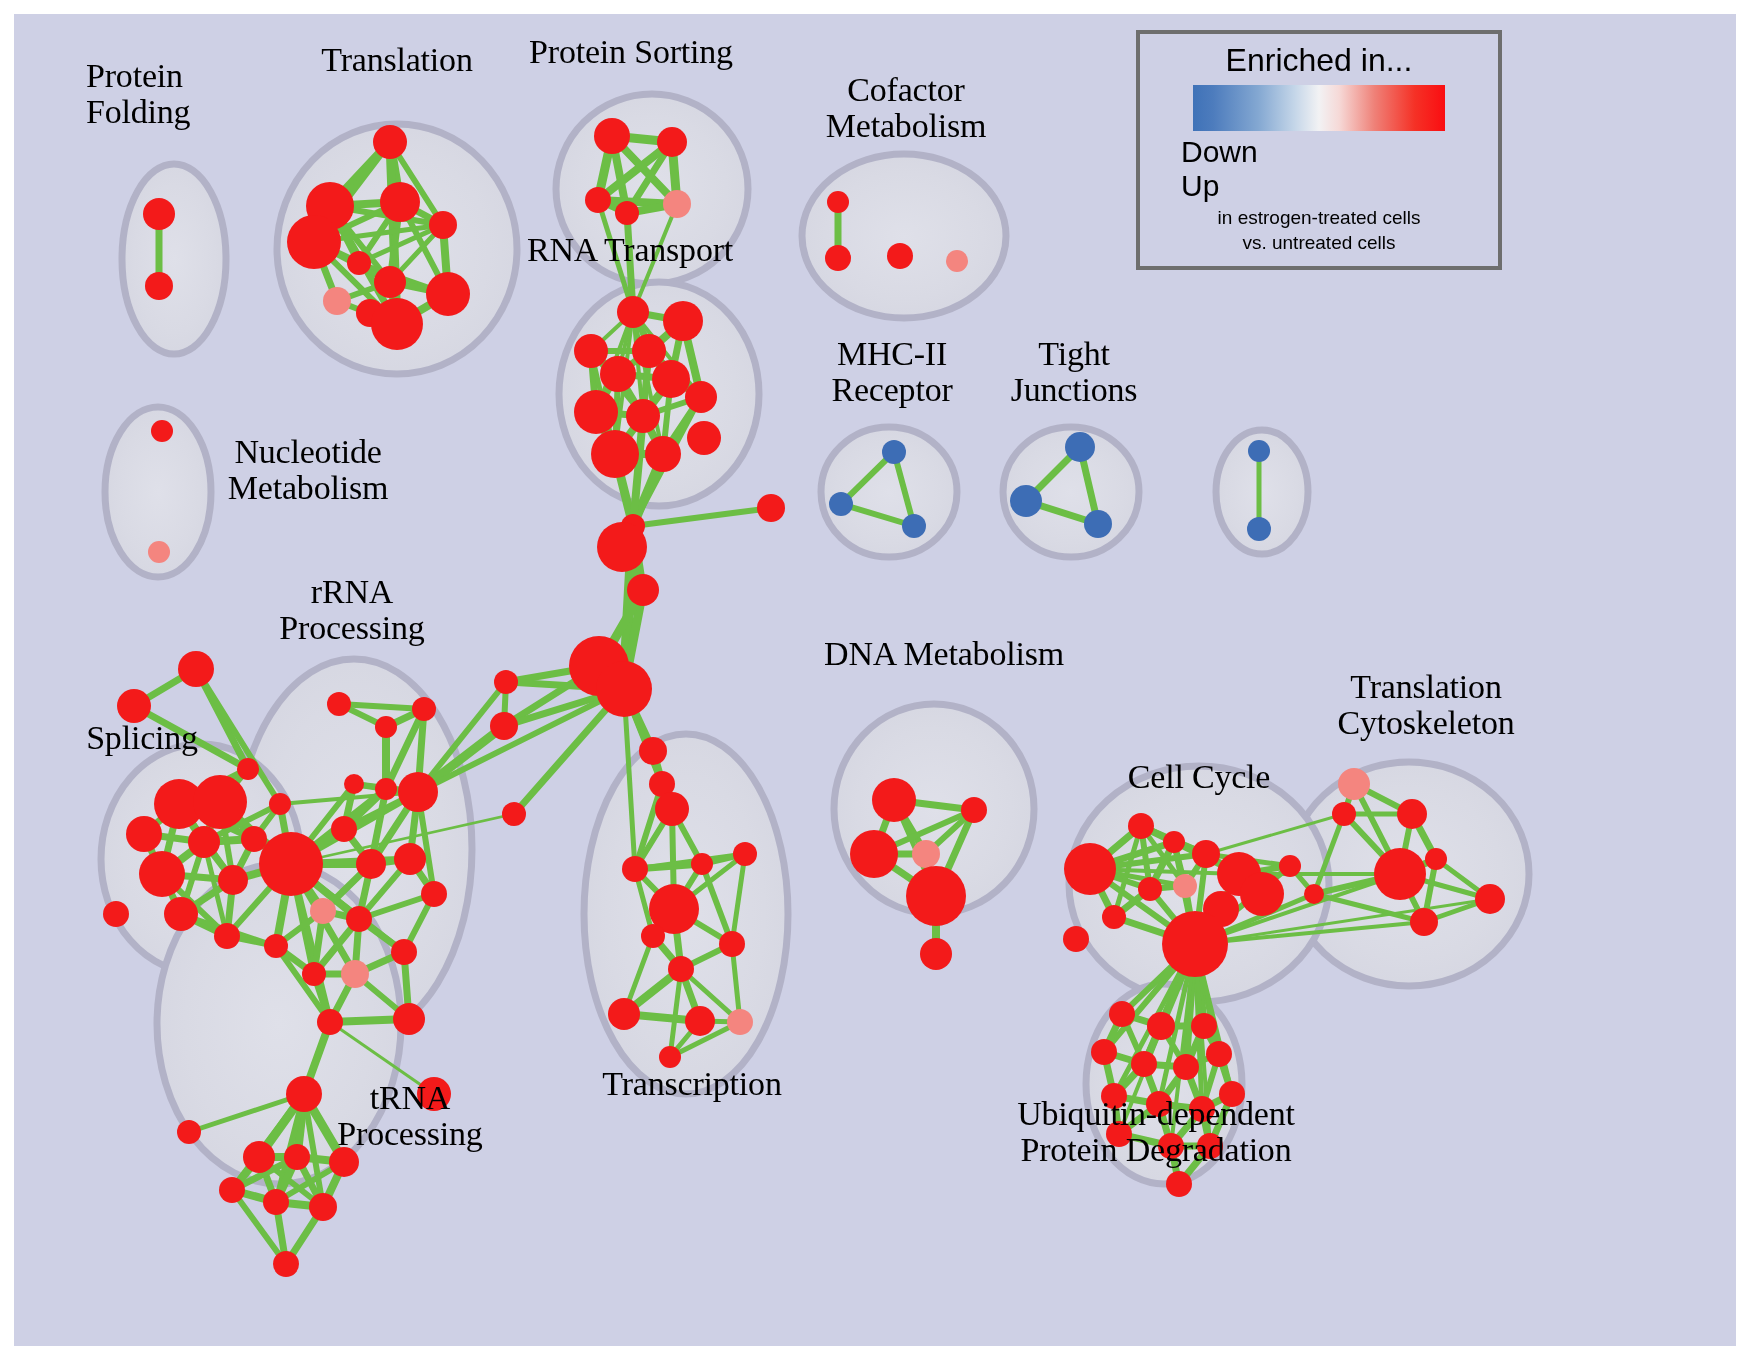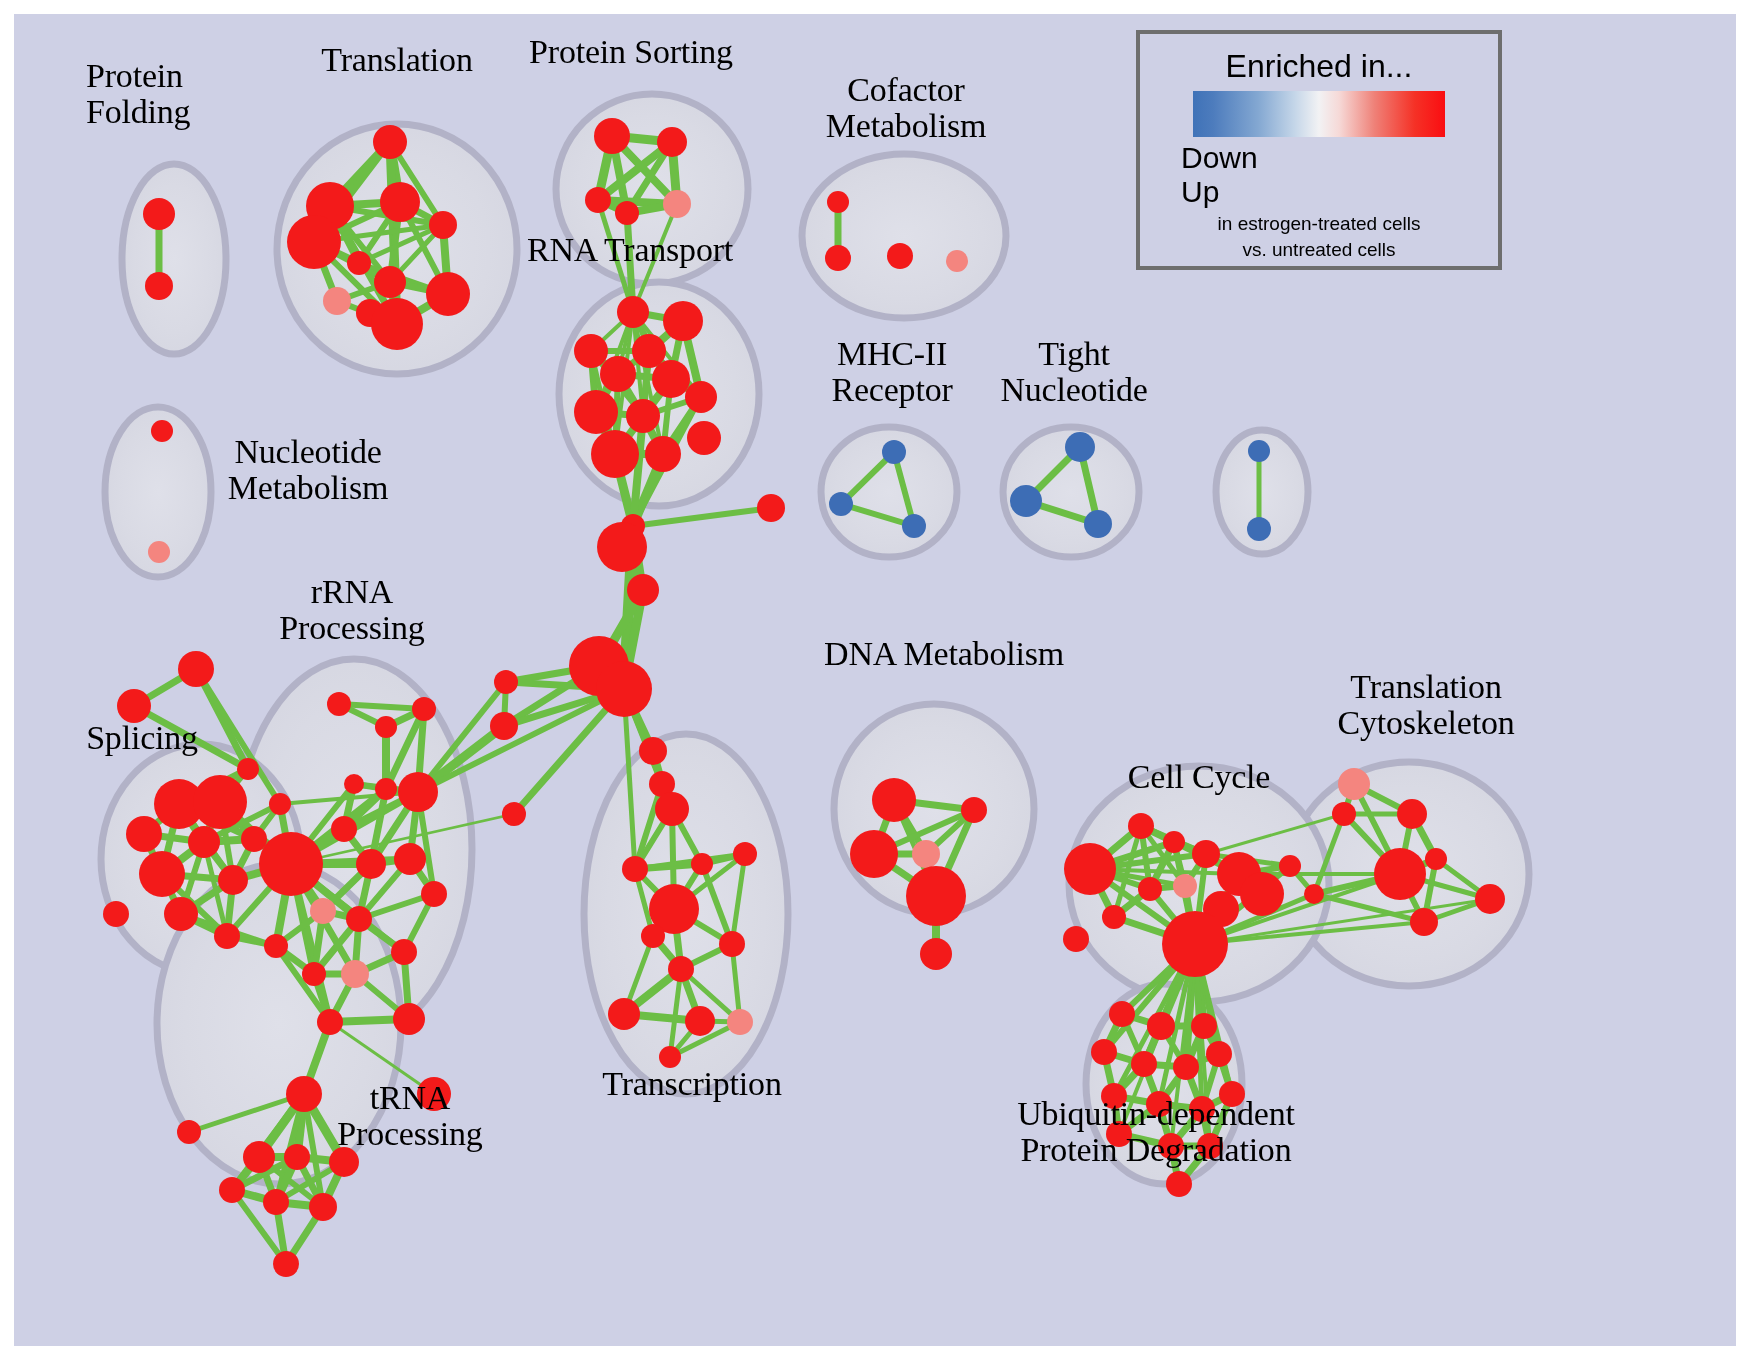--- a/index.html
+++ b/index.html
@@ -35,21 +35,21 @@
   #legend{
     position:absolute;
     left:1122px; top:16px;
     width:366px; height:240px;
     background:#ced0e5;
     border:4px solid #6e6e6e;
     box-sizing:border-box;
     display:flex;
     flex-direction:column;
     align-items:center;
-    justify-content:center;
+    justify-content:flex-start;
     padding-top:8px;
   }
   #legend .lg-title{
     font-size:32px;color:#000;margin:0 0 6px 0;font-family:"Liberation Sans",sans-serif;
   }
   #legend .lg-bar{
     width:252px;height:46px;
     background:linear-gradient(to right,#3f72b8 0%,#4d7cbd 8%,#84a8d2 26%,#c3d5e8 40%,#f2f2f4 50%,#f6d9d7 58%,#ef8178 72%,#f53126 88%,#fa0d11 100%);
     margin-bottom:2px;
   }
@@ -689,21 +689,21 @@
     <div class="cluster-label" style="left:268px;top:28px;width:230px;">Translation</div>
     <div class="cluster-label" style="left:492px;top:20px;width:250px;">Protein Sorting</div>
     <div class="cluster-label" style="left:772px;top:58px;width:240px;">Cofactor
 Metabolism</div>
     <div class="cluster-label" style="left:496px;top:218px;width:240px;">RNA Transport</div>
     <div class="cluster-label" style="left:188px;top:420px;width:212px;">Nucleotide
 Metabolism</div>
     <div class="cluster-label" style="left:788px;top:322px;width:180px;">MHC-II
 Receptor</div>
     <div class="cluster-label" style="left:980px;top:322px;width:160px;">Tight
-Nucleotide</div>
+Junctions</div>
     <div class="cluster-label" style="left:248px;top:560px;width:180px;">rRNA
 Processing</div>
     <div class="cluster-label" style="left:48px;top:706px;width:160px;">Splicing</div>
     <div class="cluster-label" style="left:790px;top:622px;width:280px;">DNA Metabolism</div>
     <div class="cluster-label" style="left:1292px;top:655px;width:240px;">Translation
 Cytoskeleton</div>
     <div class="cluster-label" style="left:1090px;top:745px;width:190px;">Cell Cycle</div>
     <div class="cluster-label" style="left:558px;top:1052px;width:240px;">Transcription</div>
     <div class="cluster-label" style="left:296px;top:1066px;width:200px;">tRNA
 Processing</div>

